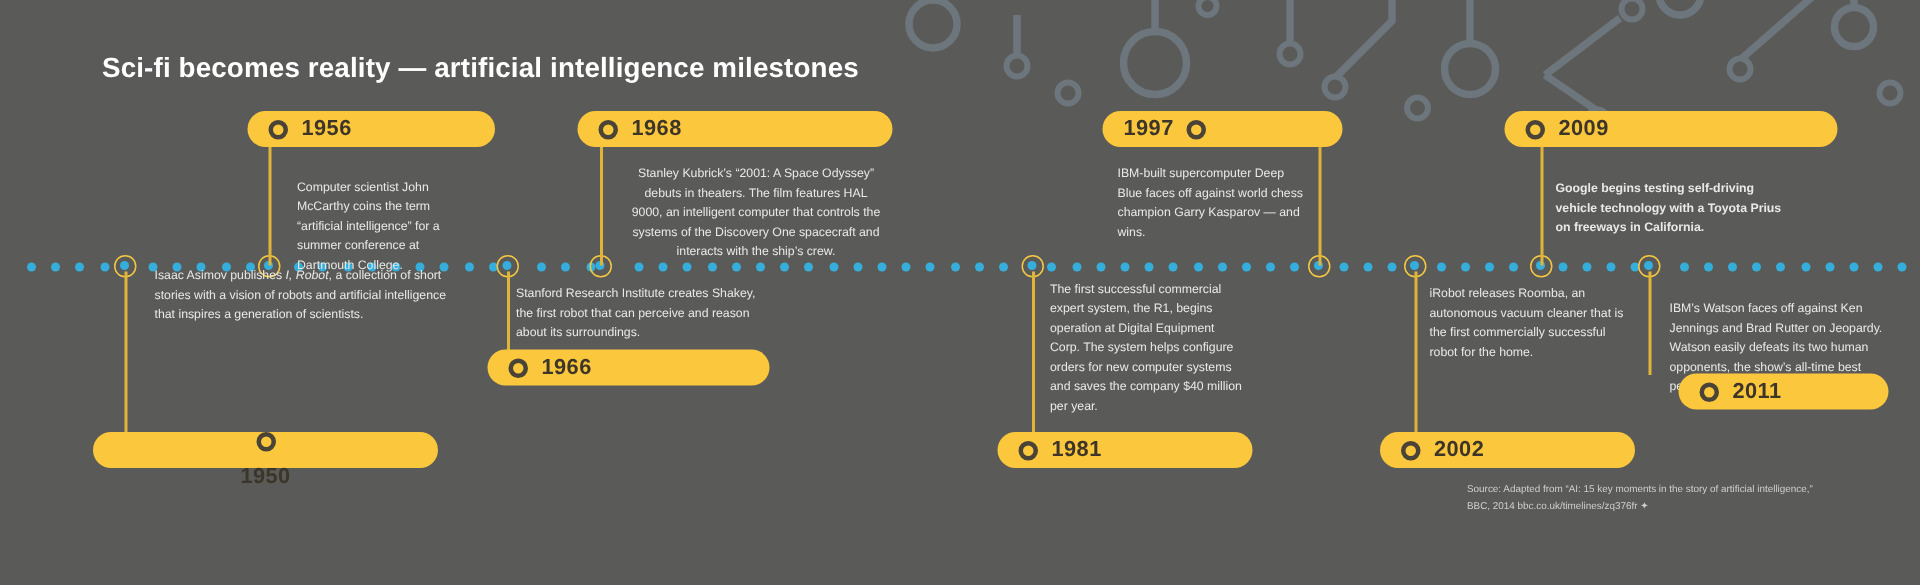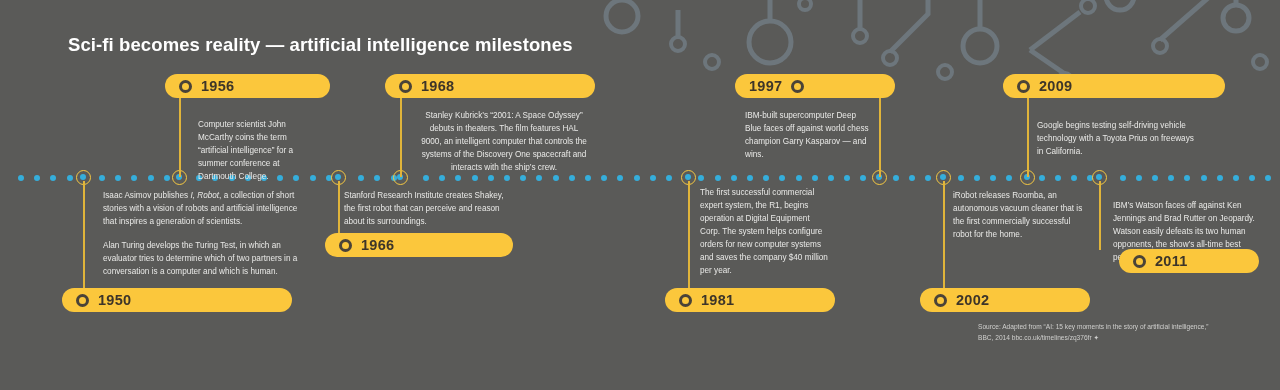--- a/index.html
+++ b/index.html
@@ -175,25 +175,24 @@
     </span>
     <span class="tl-node" style="left: 1019.5px;">
       <i></i>
     </span>
     <span class="tl-node" style="left: 1091.5px;">
       <i></i>
     </span>
   </div>
 
 <div class="connector" style="left:83px; top:181px; height:111px;"></div>
-<div class="desc" style="left:103px; top:190px; width:200px;">
+<div class="desc" style="left:103px; top:178px; width:200px;">
   <p>Isaac Asimov publishes <i>I, Robot</i>, a collection of short stories with a vision of robots and artificial intelligence that inspires a generation of scientists.</p>
-  <p>Alan Turing develops the Turing Test, in which an evaluator tries to determine which of two partners in a conversation is a computer and which is human.</p>
-</div>
-<div class="pill" style="left:62px; top:288px; width:230px;">
+</div>
+<div class="pill" style="left:62px; top:288px; width:230px;flex-direction:column;">
   <span class="ring"></span>
   <span class="yr">1950</span>
 </div>
 
 <div class="connector" style="left:179px; top:96px; height:81px;"></div>
 <div class="pill" style="left:165px; top:74px; width:165px;">
   <span class="ring"></span>
   <span class="yr">1956</span>
 </div>
 <div class="desc" style="left:198px; top:119px; width:118px;">
@@ -243,21 +242,21 @@
 <div class="pill" style="left:920px; top:288px; width:170px;">
   <span class="ring"></span>
   <span class="yr">2002</span>
 </div>
 
 <div class="connector" style="left:1027px; top:96px; height:81px;"></div>
 <div class="pill" style="left:1003px; top:74px; width:222px;">
   <span class="ring"></span>
   <span class="yr">2009</span>
 </div>
-<div class="desc" style="left:1037px; top:120px; width:160px;">
+<div class="desc" style="left:1037px; top:120px; width:160px;font-weight:bold;">
   <p>Google begins testing self-driving vehicle technology with a Toyota Prius on freeways in California.</p>
 </div>
 
 <div class="connector" style="left:1099px; top:181px; height:69px;"></div>
 <div class="desc" style="left:1113px; top:172px; width:148px;margin-top:28px;">
   <p>IBM’s Watson faces off against Ken Jennings and Brad Rutter on Jeopardy. Watson easily defeats its two human opponents, the show’s all-time best performers.</p>
 </div>
 <div class="pill" style="left:1075px; top:249px; width:140px;margin-left:44px;">
   <span class="ring"></span>
   <span class="yr">2011</span>

